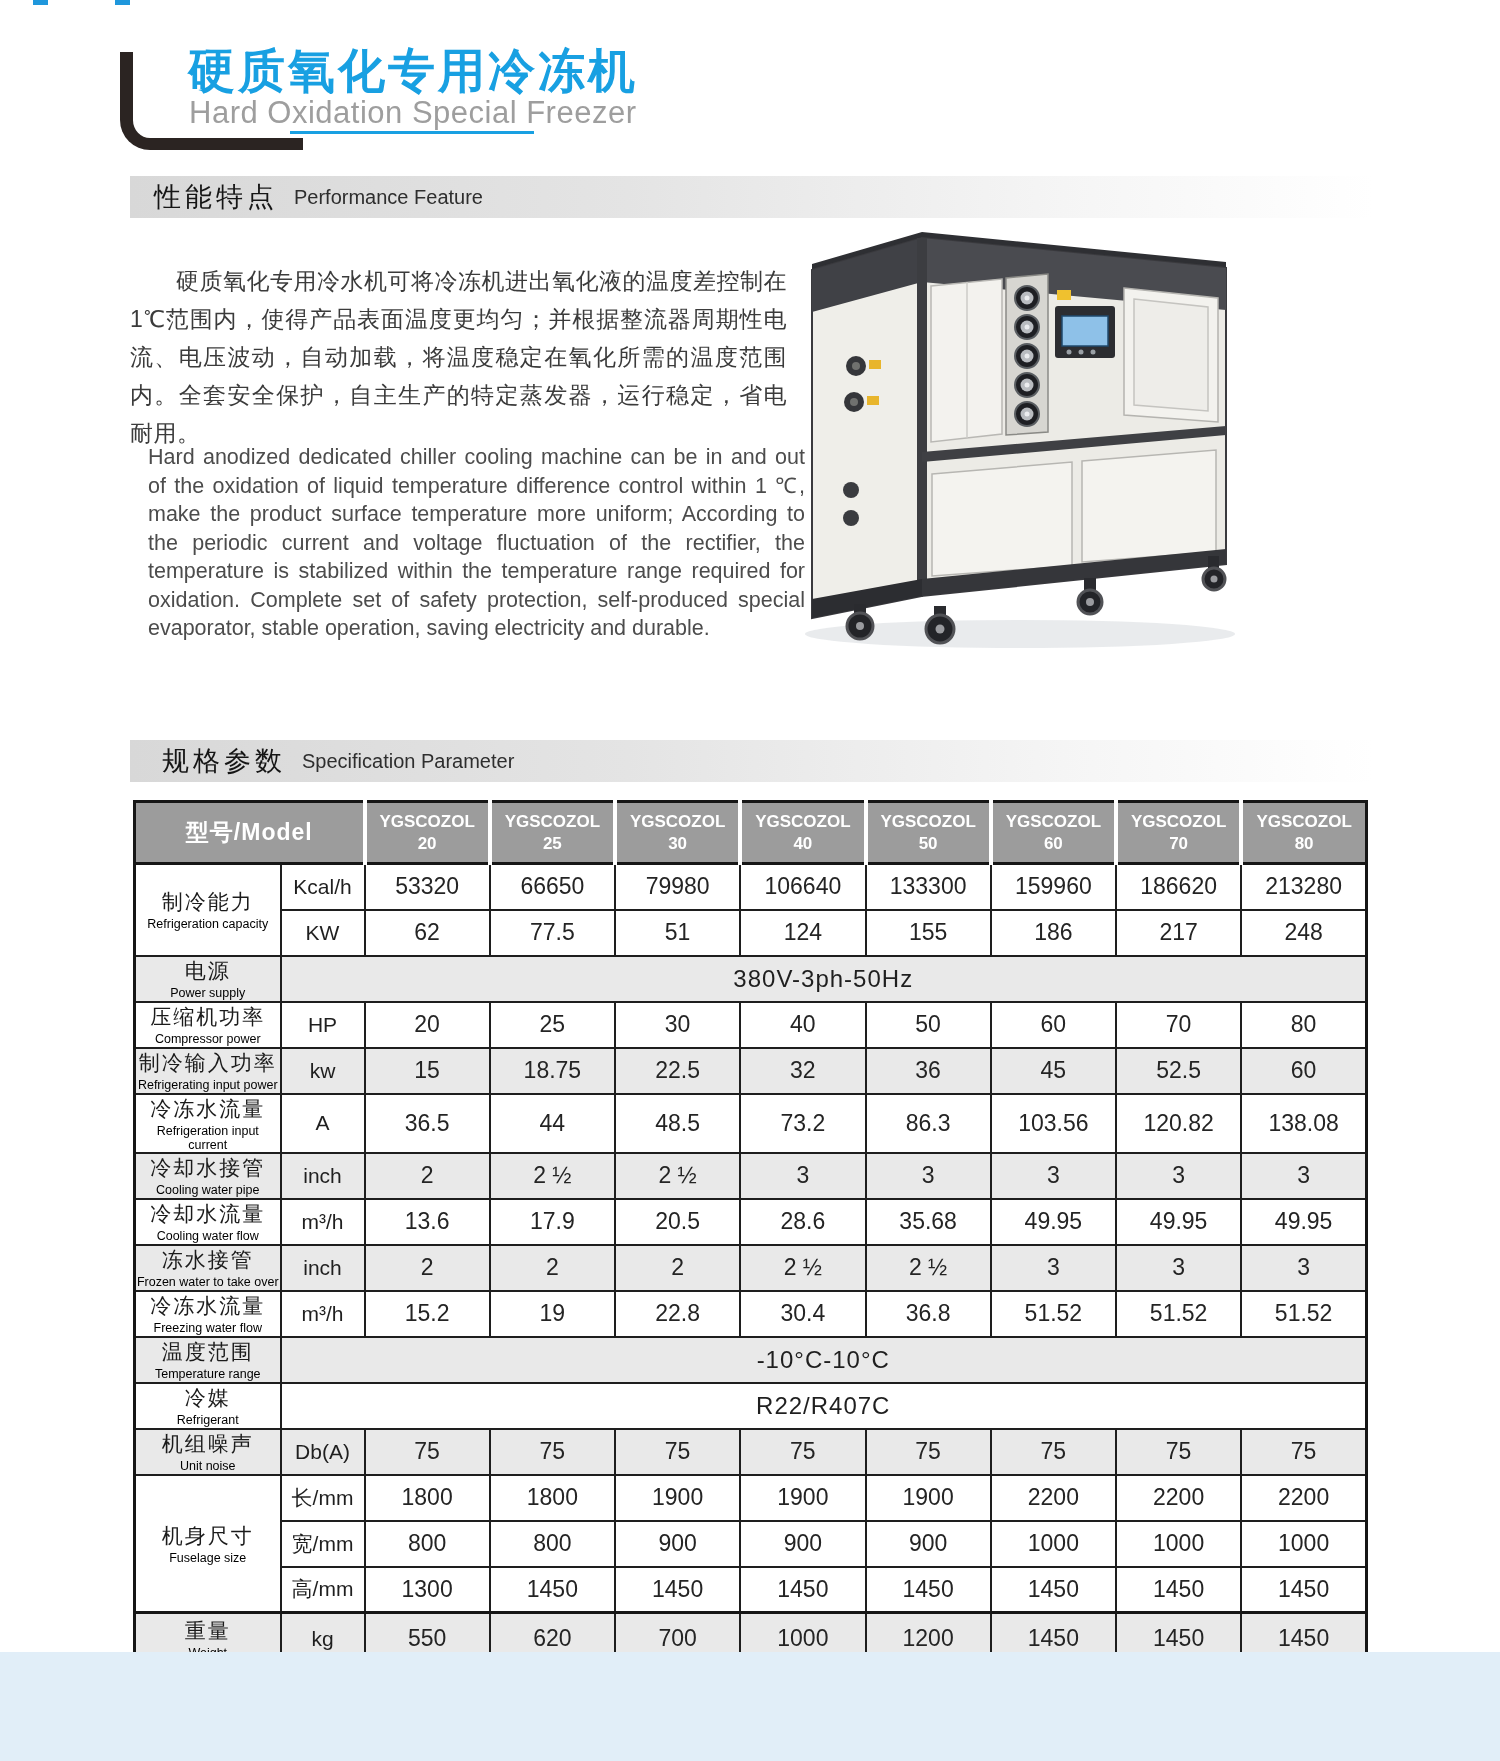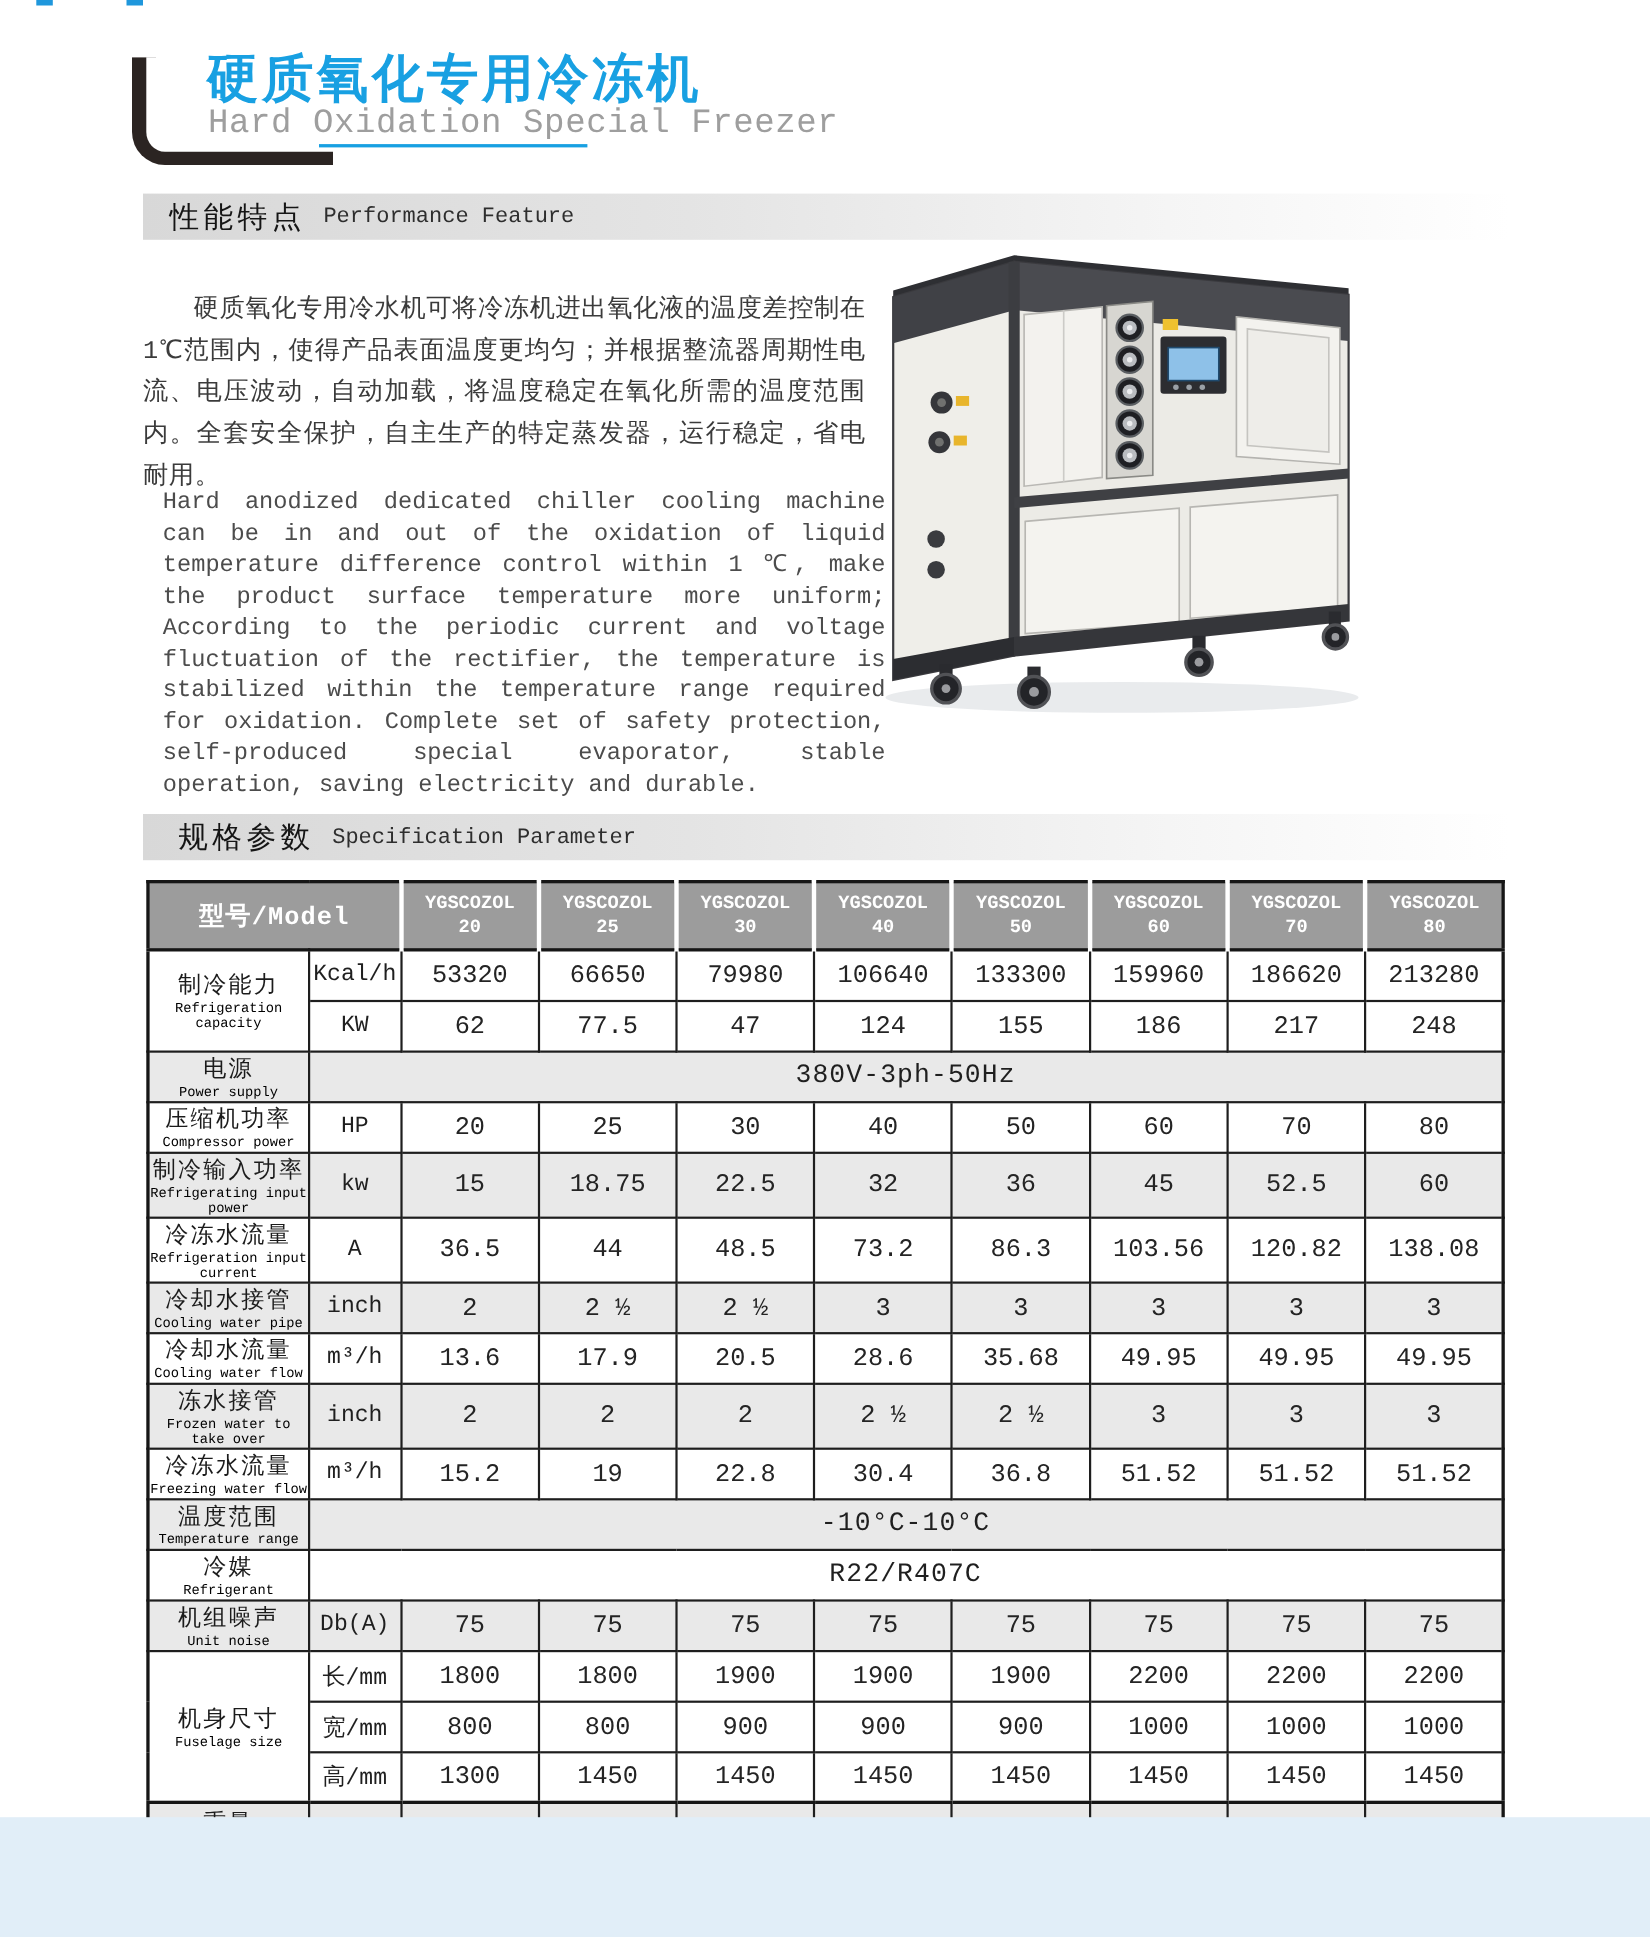--- a/index.html
+++ b/index.html
@@ -1,18 +1,18 @@
 <!DOCTYPE html>
 <html><head>
 <meta charset="utf-8">
 <style>
   html,body{margin:0;padding:0;background:#ffffff;}
   .page{
     position:relative;width:1500px;height:1761px;background:#ffffff;overflow:hidden;
-    font-family:Liberation Mono, monospace;
+    font-family:Liberation Sans, sans-serif;
   }
   
   .deco-mark{position:absolute;top:0;width:15px;height:5px;background:#1f97dc;}
   .deco-mark.m1{left:33px;}
   .deco-mark.m2{left:115px;}
 
   
   .l-bracket{
     position:absolute;left:120px;top:52px;width:170px;height:86px;
     border-left:13px solid #2b2422;border-bottom:12px solid #2b2422;
@@ -260,21 +260,21 @@
           <td class="val">106640</td>
           <td class="val">133300</td>
           <td class="val">159960</td>
           <td class="val">186620</td>
           <td class="val">213280</td>
         </tr>
         <tr>
           <td class="unit">KW</td>
           <td class="val">62</td>
           <td class="val">77.5</td>
-          <td class="val">47</td>
+          <td class="val">51</td>
           <td class="val">124</td>
           <td class="val">155</td>
           <td class="val">186</td>
           <td class="val">217</td>
           <td class="val">248</td>
         </tr>
         <tr class="shaded">
           <th class="rowlabel" rowspan="1">
             <div class="zh">电源</div>
             <div class="en">Power supply</div>

